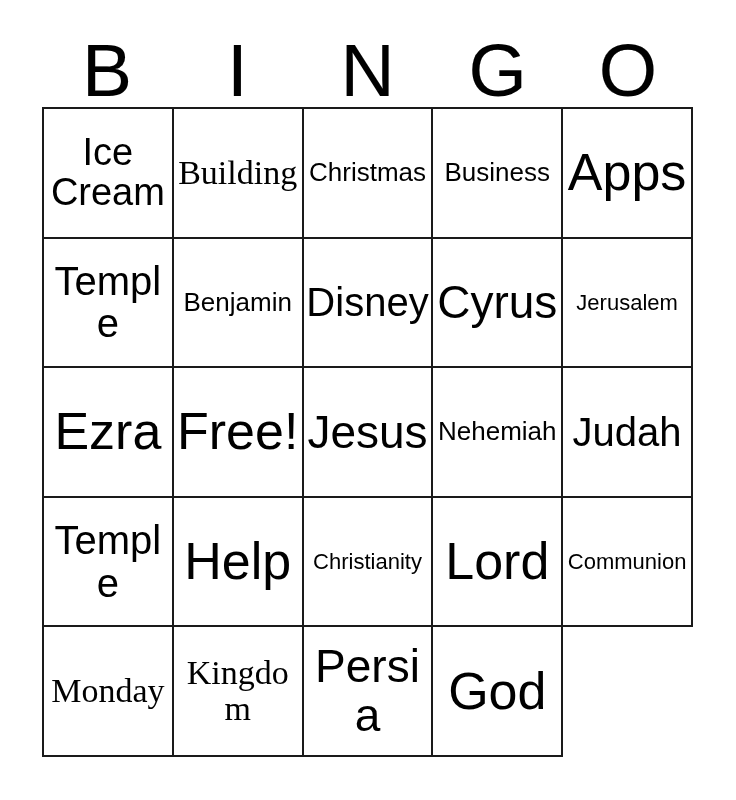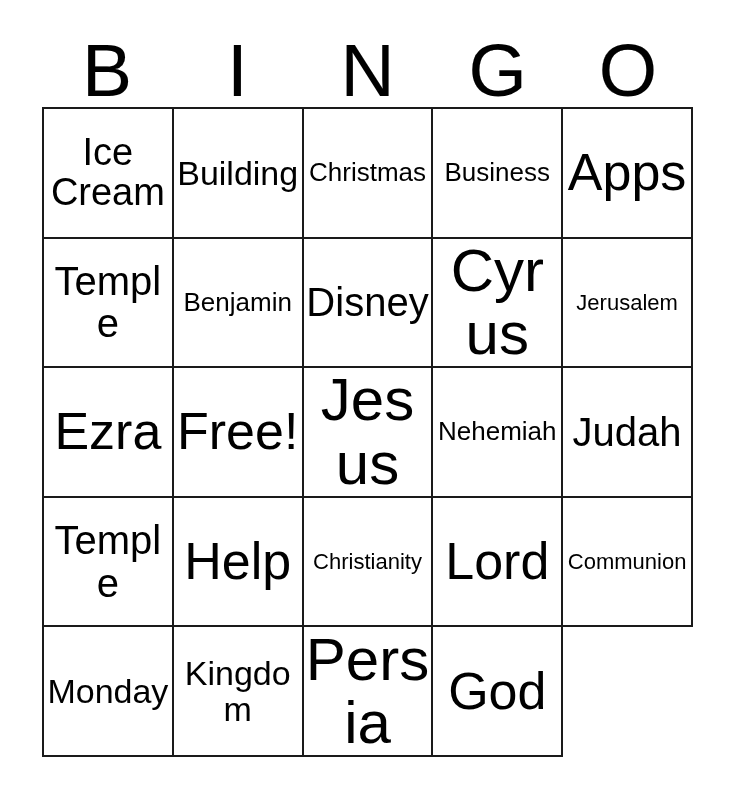--- a/index.html
+++ b/index.html
@@ -75,23 +75,23 @@
     width: 100%;
     text-align: center;
     line-height: 1.06;
     font-weight: 400;
     color: #000000;
     word-break: break-word;
   }
 
   
   .fs-xxl { font-size: 52px; }
-  .fs-xl  { font-size: 60px; }
+  .fs-xl  { font-size: 46px; }
   .fs-lg  { font-size: 40px; }
-  .fs-md  { font-size: 34px; }
+  .fs-md  { font-size: 34px; font-family: Liberation Serif, serif; }
   .fs-sm  { font-size: 26px; }
   .fs-xs  { font-size: 22px; }
   .fs-xxs { font-size: 22px; }
   .two-line { font-size: 38px; line-height: 1.04; }
 </style>
 </head>
 <body>
 
 <div id="card">
 

